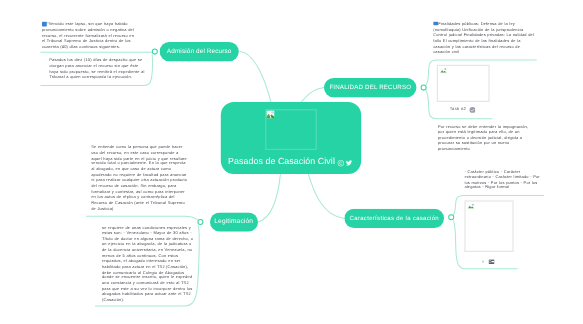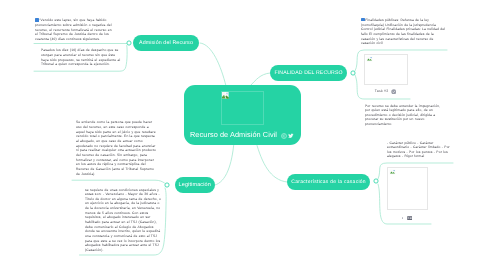--- a/index.html
+++ b/index.html
@@ -55,21 +55,21 @@
 <div class="central"></div>
 <div class="imgbox inv" style="left:220.5px;top:90.5px;width:43.5px;height:34.5px;">
   <svg width="6.6" height="6.6" viewBox="0 0 16 16" style="position:absolute;left:0.7px;top:0.7px;">
     <rect x="0" y="0" width="16" height="16" fill="#f6f4f6"></rect>
     <path d="M0 12.2 L4.6 7.4 L7.6 10.4 L9.8 8.4 L16 13.4 L16 16 L0 16 Z" fill="#5ba23f"></path>
     <path d="M9.8 8.4 L16 13.4 L16 16 L10.5 16 Z" fill="#46962c"></path>
     <circle cx="12.1" cy="3.9" r="2.4" fill="#b9d7ef"></circle>
     <path d="M9.8 0 L7.6 4.0 L10.2 6.2 L7.2 9.6 L9.6 16" fill="none" stroke="#ffffff" stroke-width="1.8"></path>
   </svg>
 </div>
-<div class="clabel">Recurso de Admisión Civil</div>
+<div class="clabel">Pasados de Casación Civil</div>
 <svg width="6" height="6" viewBox="0 0 16 16" style="position:absolute;left:280.6px;top:133px;opacity:0.72;">
   <circle cx="8" cy="8" r="6.6" fill="none" stroke="#ffffff" stroke-width="1.7"></circle>
   <path d="M10.4 5.9a3.1 3.1 0 1 0 0 4.2" fill="none" stroke="#ffffff" stroke-width="1.7" stroke-linecap="round"></path>
 </svg>
 <svg width="6" height="6" viewBox="0 0 16 16" style="position:absolute;left:288.4px;top:133.2px;opacity:0.9;">
   <path d="M15 3.1c-.5.25-1.1.42-1.7.5.6-.38 1.05-.97 1.28-1.67-.57.35-1.2.6-1.87.73A2.92 2.92 0 0 0 7.7 5.33c-2.43-.12-4.58-1.3-6.02-3.1a2.95 2.95 0 0 0 .9 3.92c-.47-.01-.92-.15-1.31-.36v.04c0 1.42 1 2.6 2.33 2.87-.43.12-.89.14-1.32.05a2.93 2.93 0 0 0 2.73 2.05A5.87 5.87 0 0 1 0 12.02a8.27 8.27 0 0 0 4.5 1.33c5.4 0 8.36-4.52 8.36-8.44v-.38A5.96 5.96 0 0 0 15 3.1z" fill="#ffffff"></path>
 </svg>
 <div class="pill" style="left:133px;top:35.2px;width:66px;height:15.9px;">
   <span>Admisión del Recurso</span>
 </div>

